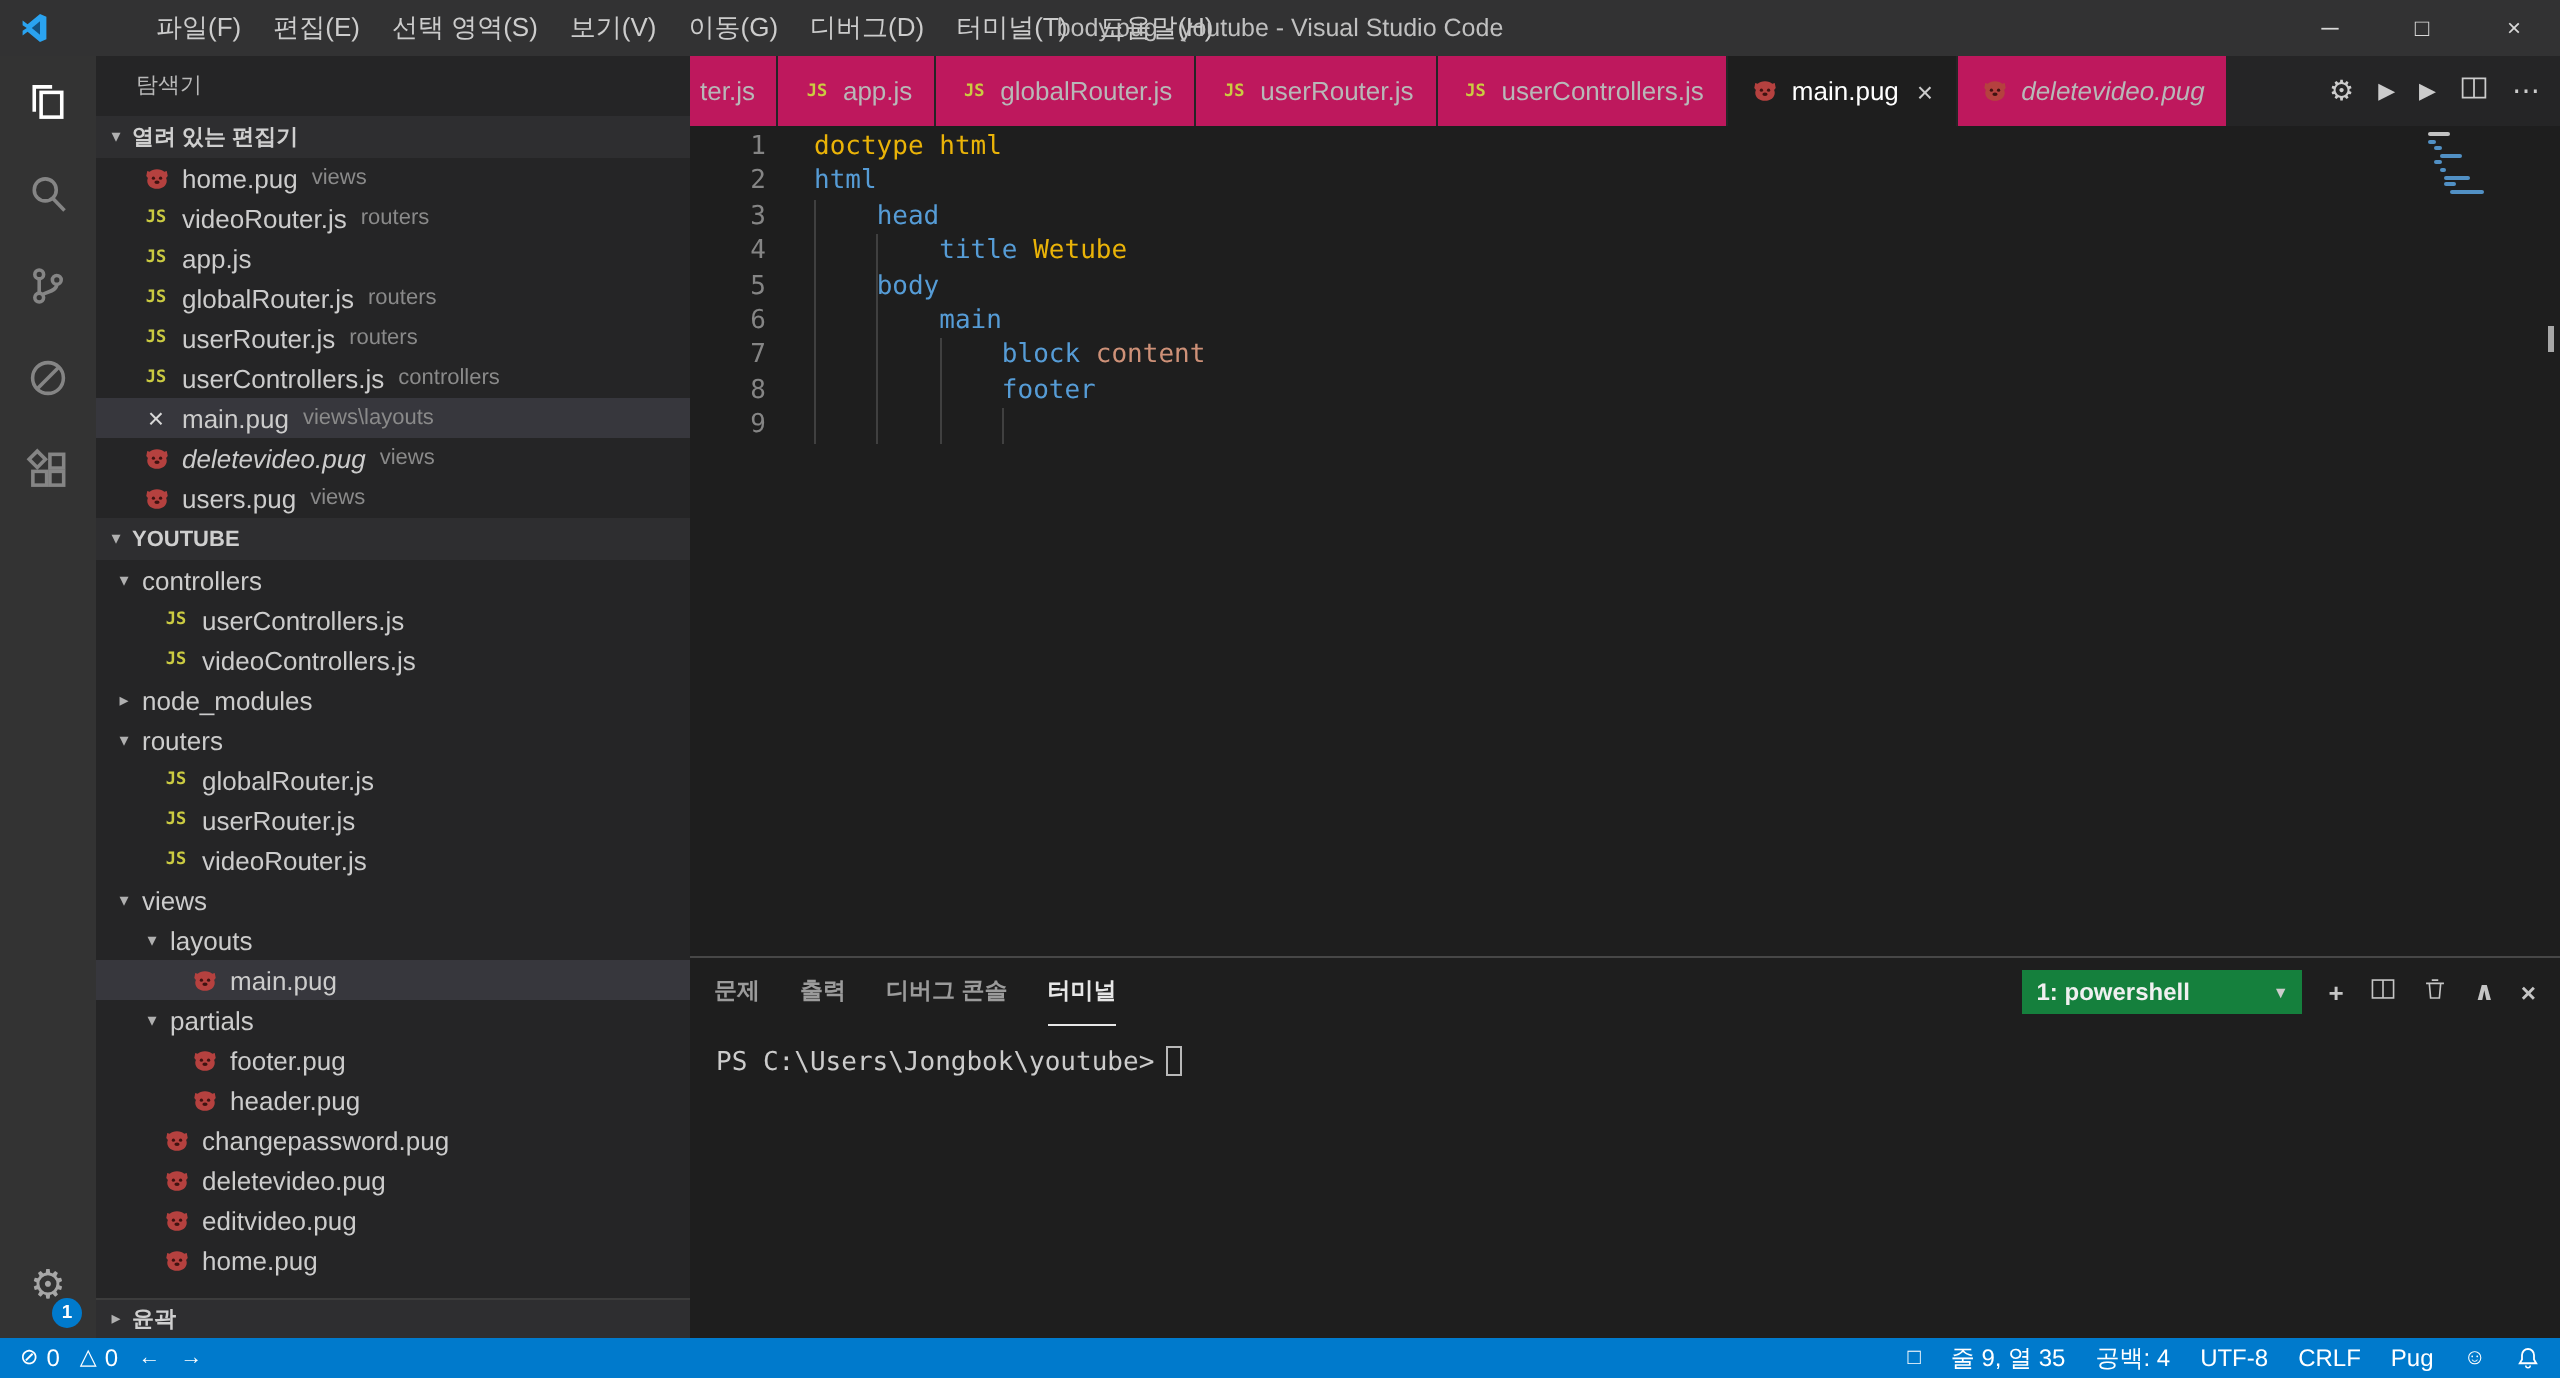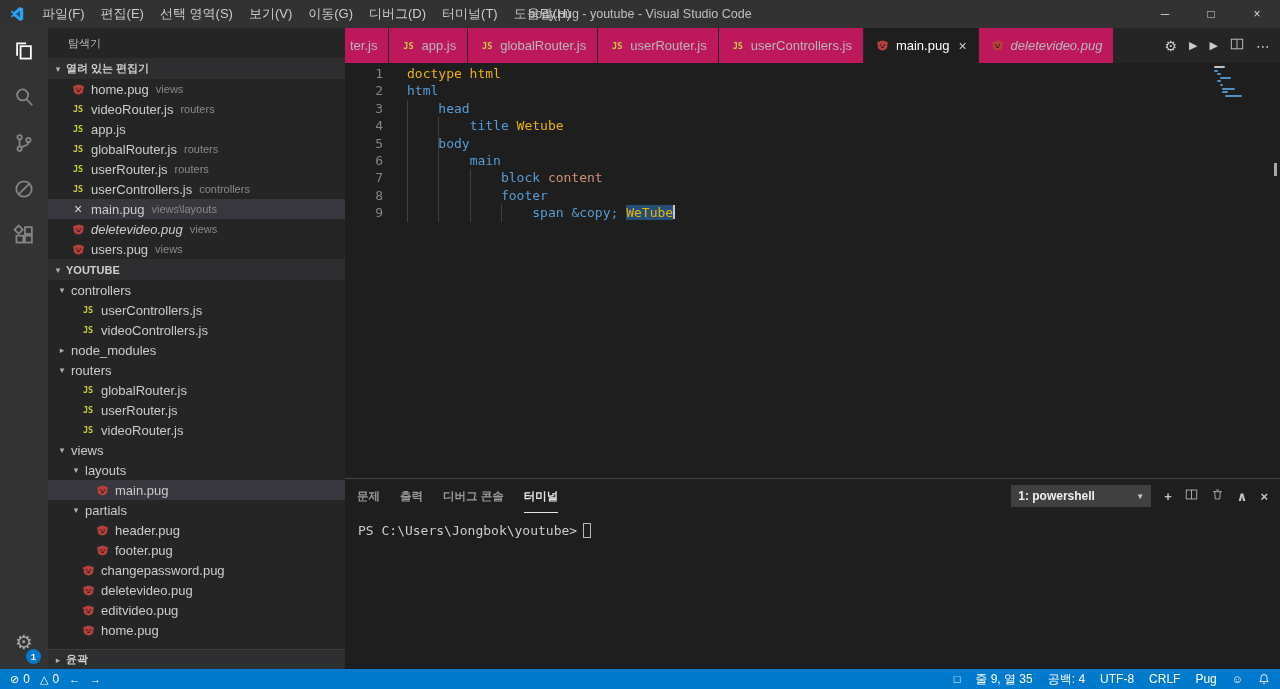--- a/index.html
+++ b/index.html
@@ -1,20 +1,20 @@
 <!DOCTYPE html>
 <html><head>
 <meta charset="utf-8">
 <style>
   *{margin:0;padding:0;box-sizing:border-box;-webkit-user-select:none;user-select:none;}
   html,body{width:1280px;height:689px;overflow:hidden;background:#1e1e1e;
     font-family:"Liberation Sans","DejaVu Sans",sans-serif;}
 
   
-  .titlebar{height:28px;background:#323233;display:flex;align-items:center;position:relative;color:#cccccc;}
+  .titlebar{height:28px;background:#323233;display:flex;align-items:center;position:relative;color:#cccccc;gap:36px;}
   .logo{width:34px;display:flex;justify-content:center;align-items:center;}
   .menus{display:flex;font-size:13px;}
   .menus span{padding:0 8px;height:28px;line-height:28px;cursor:default;}
   .tb-title{position:absolute;left:50%;transform:translateX(-50%);font-size:12.5px;color:#c0c0c0;white-space:nowrap;}
   .win{margin-left:auto;display:flex;height:28px;}
   .win div{width:46px;display:flex;align-items:center;justify-content:center;font-size:12px;color:#d8d8d8;}
 
   
   .main{display:flex;height:641px;}
   .activitybar{width:48px;min-width:48px;background:#333333;display:flex;flex-direction:column;align-items:center;position:relative;}
@@ -68,21 +68,21 @@
   #minimap{position:absolute;top:3px;right:20px;width:46px;}
   #minimap div{height:2px;margin-bottom:1.6px;border-radius:1px;opacity:.9;}
   .ov-marker{position:absolute;right:3px;top:100px;width:3px;height:13px;background:#d6d6d6;opacity:.75;}
 
   
   .panel{height:191px;min-height:191px;border-top:1px solid #474747;background:#1e1e1e;display:flex;flex-direction:column;}
   .panel-header{height:34px;min-height:34px;display:flex;align-items:center;padding:0 12px;font-weight:bold;}
   .panel-tab{margin-right:20px;font-size:11.5px;color:#9b9b9b;height:34px;line-height:34px;cursor:default;}
   .panel-tab.active{color:#e7e7e7;border-bottom:1px solid #e7e7e7;}
   .panel-actions{margin-left:auto;display:flex;align-items:center;gap:13px;color:#c5c5c5;font-size:13px;}
-  .term-select{background:#404040;color:#f0f0f0;font-size:12px;height:22px;width:140px;display:flex;align-items:center;justify-content:space-between;padding:0 7px;cursor:default;}
+  .term-select{background:#15803d;color:#f0f0f0;font-size:12px;height:22px;width:140px;display:flex;align-items:center;justify-content:space-between;padding:0 7px;cursor:default;}
   .dd{font-size:8px;color:#cccccc;margin-left:6px;}
   .terminal{padding:10px 0 0 13px;font-family:"DejaVu Sans Mono","Liberation Mono",monospace;font-size:13px;color:#cccccc;}
   .tcursor{display:inline-block;width:8px;height:15px;border:1px solid #b9b9b9;margin-left:6px;vertical-align:-3px;}
 
   
   .statusbar{height:20px;background:#007acc;display:flex;align-items:center;color:#ffffff;font-size:12px;padding:0 10px;}
   .sb-left{display:flex;gap:10px;align-items:center;}
   .sb-right{margin-left:auto;display:flex;gap:15px;align-items:center;}
   .sb-item{display:flex;align-items:center;gap:4px;white-space:nowrap;cursor:default;}
   .sbi{font-size:11px;line-height:1;}
@@ -295,32 +295,32 @@
         </div>
         <div class="row tree" style="padding-left: 46px;">
           <span class="fi">
             <svg width="13" height="13" viewBox="0 0 16 16">
               <path fill="#b5413f" d="M8 2c2 0 3.5.6 4.5 1.6L14 3l.6 3.2-1 1.2c.2.5.4 1 .4 1.6 0 3-2.7 5-6 5s-6-2-6-5c0-.6.2-1.1.4-1.6l-1-1.2L2 3l1.5.6C4.5 2.6 6 2 8 2z"></path>
               <circle cx="5.8" cy="7.5" r="1" fill="#401311"></circle>
               <circle cx="10.2" cy="7.5" r="1" fill="#401311"></circle>
               <ellipse cx="8" cy="10" rx="1.6" ry="1.1" fill="#401311"></ellipse>
             </svg>
           </span>
+          <span class="fname">footer.pug</span>
+        </div>
+        <div class="row tree" style="padding-left: 46px;">
+          <span class="fi">
+            <svg width="13" height="13" viewBox="0 0 16 16">
+              <path fill="#b5413f" d="M8 2c2 0 3.5.6 4.5 1.6L14 3l.6 3.2-1 1.2c.2.5.4 1 .4 1.6 0 3-2.7 5-6 5s-6-2-6-5c0-.6.2-1.1.4-1.6l-1-1.2L2 3l1.5.6C4.5 2.6 6 2 8 2z"></path>
+              <circle cx="5.8" cy="7.5" r="1" fill="#401311"></circle>
+              <circle cx="10.2" cy="7.5" r="1" fill="#401311"></circle>
+              <ellipse cx="8" cy="10" rx="1.6" ry="1.1" fill="#401311"></ellipse>
+            </svg>
+          </span>
           <span class="fname">header.pug</span>
-        </div>
-        <div class="row tree" style="padding-left: 46px;">
-          <span class="fi">
-            <svg width="13" height="13" viewBox="0 0 16 16">
-              <path fill="#b5413f" d="M8 2c2 0 3.5.6 4.5 1.6L14 3l.6 3.2-1 1.2c.2.5.4 1 .4 1.6 0 3-2.7 5-6 5s-6-2-6-5c0-.6.2-1.1.4-1.6l-1-1.2L2 3l1.5.6C4.5 2.6 6 2 8 2z"></path>
-              <circle cx="5.8" cy="7.5" r="1" fill="#401311"></circle>
-              <circle cx="10.2" cy="7.5" r="1" fill="#401311"></circle>
-              <ellipse cx="8" cy="10" rx="1.6" ry="1.1" fill="#401311"></ellipse>
-            </svg>
-          </span>
-          <span class="fname">footer.pug</span>
         </div>
         <div class="row tree" style="padding-left: 32px;">
           <span class="fi">
             <svg width="13" height="13" viewBox="0 0 16 16">
               <path fill="#b5413f" d="M8 2c2 0 3.5.6 4.5 1.6L14 3l.6 3.2-1 1.2c.2.5.4 1 .4 1.6 0 3-2.7 5-6 5s-6-2-6-5c0-.6.2-1.1.4-1.6l-1-1.2L2 3l1.5.6C4.5 2.6 6 2 8 2z"></path>
               <circle cx="5.8" cy="7.5" r="1" fill="#401311"></circle>
               <circle cx="10.2" cy="7.5" r="1" fill="#401311"></circle>
               <ellipse cx="8" cy="10" rx="1.6" ry="1.1" fill="#401311"></ellipse>
             </svg>
           </span>
@@ -429,21 +429,21 @@
     <div class="editor" id="editor">
       <div id="code">
           <div class="code-line"><span class="ln">1</span><span class="lc"><span class="c-plain">doctype html</span></span></div>
           <div class="code-line"><span class="ln">2</span><span class="lc"><span class="c-kw">html</span></span></div>
           <div class="code-line"><span class="ln">3</span><span class="lc"><span class="c-plain">    </span><span class="c-kw">head</span></span></div>
           <div class="code-line"><span class="ln">4</span><span class="lc"><span class="c-plain">        </span><span class="c-kw">title</span><span class="c-plain"> Wetube</span></span></div>
           <div class="code-line"><span class="ln">5</span><span class="lc"><span class="c-plain">    </span><span class="c-kw">body</span></span></div>
           <div class="code-line"><span class="ln">6</span><span class="lc"><span class="c-plain">        </span><span class="c-kw">main</span></span></div>
           <div class="code-line"><span class="ln">7</span><span class="lc"><span class="c-plain">            </span><span class="c-kw">block</span><span class="c-plain"> </span><span class="c-str">content</span></span></div>
           <div class="code-line"><span class="ln">8</span><span class="lc"><span class="c-plain">            </span><span class="c-kw">footer</span></span></div>
-          <div class="code-line"><span class="ln">9</span><span class="lc"><span class="c-plain">                </span><span class="c-kw">span</span><span class="c-plain"> </span><span class="c-kw">&amp;copy;</span><span class="c-plain"> </span><span class="c-plain hl">WeTube</span><span class="caret"></span></span></div>
+          <div class="code-line"><span class="ln">9</span></div>
         </div>
       <div id="minimap">
           <div style="margin-left: 0px; width: 11.4px; background: rgb(212, 212, 212);"></div>
           <div style="margin-left: 0px; width: 3.8px; background: rgb(86, 156, 214);"></div>
           <div style="margin-left: 2.8px; width: 3.8px; background: rgb(86, 156, 214);"></div>
           <div style="margin-left: 5.6px; width: 11.4px; background: rgb(86, 156, 214);"></div>
           <div style="margin-left: 2.8px; width: 3.8px; background: rgb(86, 156, 214);"></div>
           <div style="margin-left: 5.6px; width: 3.8px; background: rgb(86, 156, 214);"></div>
           <div style="margin-left: 8.4px; width: 12.35px; background: rgb(86, 156, 214);"></div>
           <div style="margin-left: 8.4px; width: 5.7px; background: rgb(86, 156, 214);"></div>

